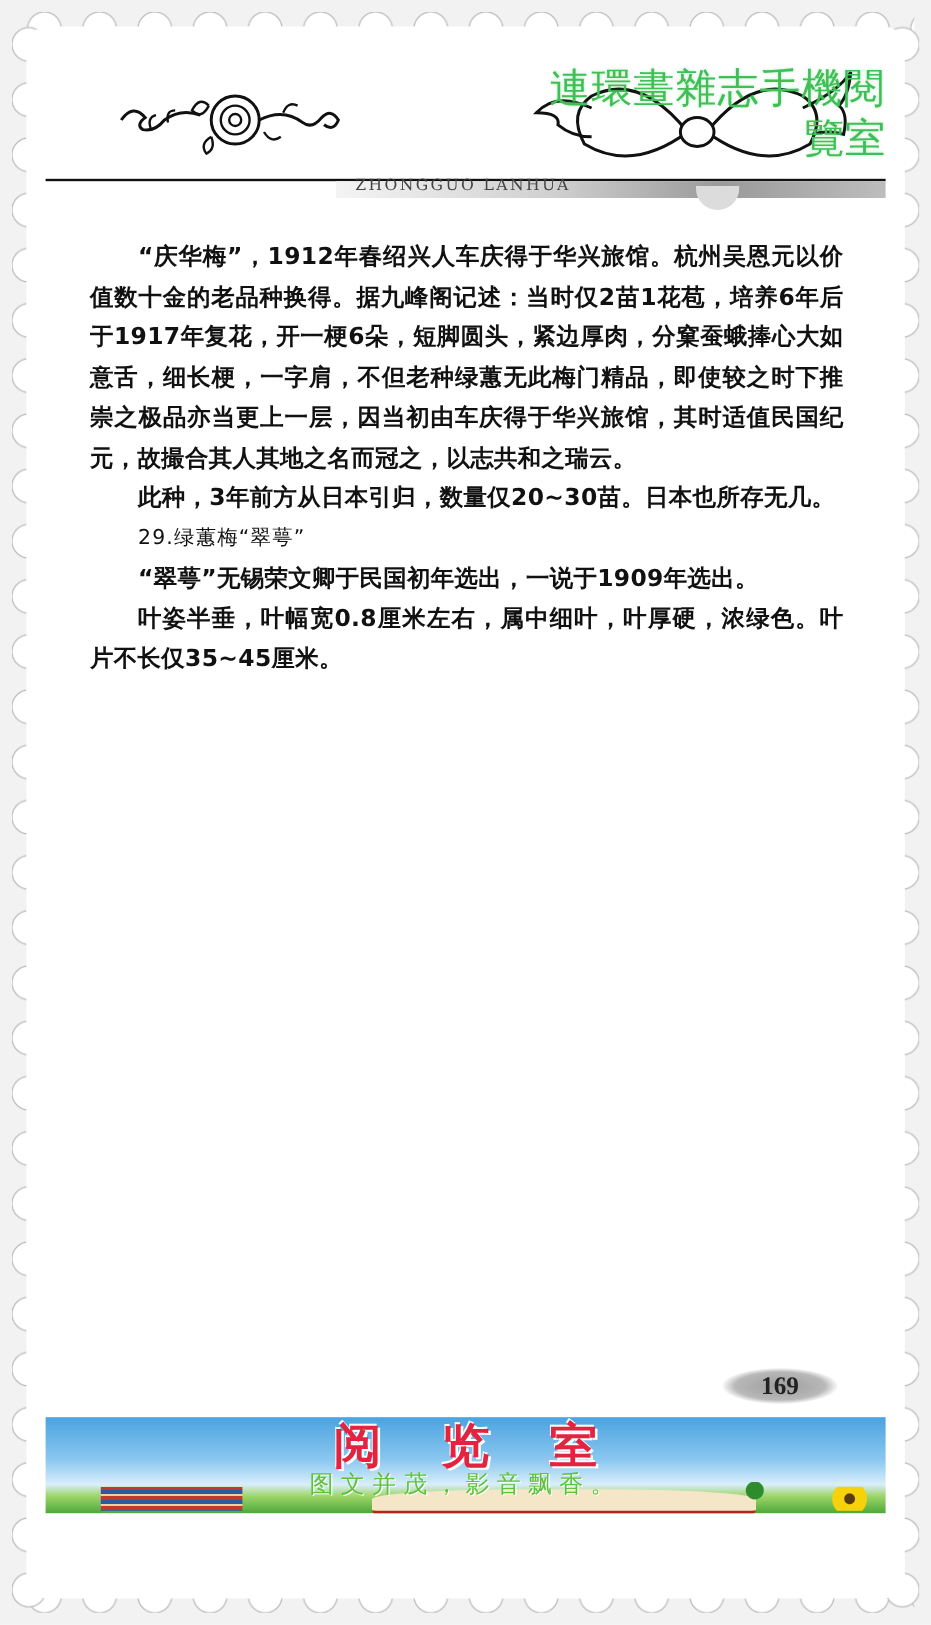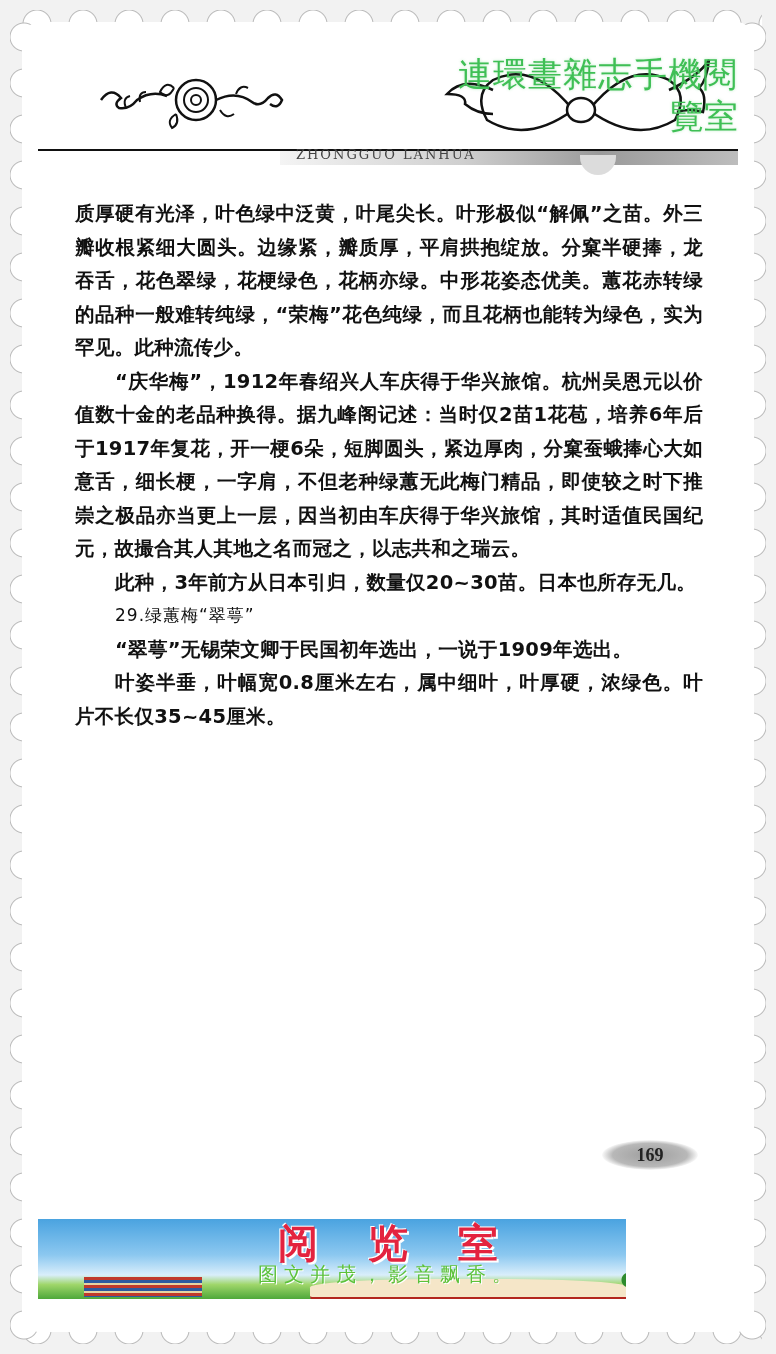--- a/index.html
+++ b/index.html
@@ -83,26 +83,26 @@
   .content p { margin: 0; text-align: justify; text-align-last: left; letter-spacing: 0.3px; }
   .content p.indent { text-indent: 40px; }
   .content p.heading { text-indent: 40px; font-weight: normal; font-size: 17px; letter-spacing: 1px; }
 
   
   .page-number {
     position: absolute; left: 564px; top: 1100px; width: 96px; height: 30px;
     border-radius: 50%;
     background: radial-gradient(ellipse at center, #9d9d9d 0%, #b8b8b8 55%, rgba(200,200,200,0) 72%);
     text-align: center; line-height: 30px;
-    font-family: "Liberation Serif", serif; font-weight: bold; font-size: 18px; color: #222;
+    font-family: "Liberation Serif", serif; font-weight: bold; font-size: 21px; color: #222;
   }
 
   
   .banner {
-    position: absolute; left: 38px; top: 1219px; width: 588px; height: 80px;
+    position: absolute; left: 38px; top: 1181px; width: 700px; height: 80px;
     background: linear-gradient(180deg, #4aa3e0 0%, #8cc8f0 45%, #d9eefb 70%, #9fd66a 82%, #4ea83a 100%);
     overflow: hidden;
     text-decoration: underline;
   }
   .banner-title {
     position: absolute; left: 0; top: 2px; width: 700px; text-align: center;
     color: #e3233f; font-size: 40px; line-height: 44px; font-weight: bold;
     font-family: "DejaVu Sans", sans-serif;
     letter-spacing: 50px; text-indent: 50px;
     text-shadow: 2px 2px 0 #ffffff, -1px -1px 0 #ffffff;
@@ -163,21 +163,20 @@
     <div class="header-title l1">連環畫雜志手機閱</div>
     <div class="header-title l2">覽室</div>
     <div class="header-rule"></div>
     <div class="header-strip">
       <span class="header-strip-text">ZHONGGUO LANHUA</span>
       <div class="strip-circle"></div>
     </div>
   </div>
 
   <div class="content">
-    <p>质厚硬有光泽，叶色绿中泛黄，叶尾尖长。叶形极似“解佩”之苗。外三瓣收根紧细大圆头。边缘紧，瓣质厚，平肩拱抱绽放。分窠半硬捧，龙吞舌，花色翠绿，花梗绿色，花柄亦绿。中形花姿态优美。蕙花赤转绿的品种一般难转纯绿，“荣梅”花色纯绿，而且花柄也能转为绿色，实为罕见。此种流传少。</p>
     <p class="indent">“庆华梅”，1912年春绍兴人车庆得于华兴旅馆。杭州吴恩元以价值数十金的老品种换得。据九峰阁记述：当时仅2苗1花苞，培养6年后于1917年复花，开一梗6朵，短脚圆头，紧边厚肉，分窠蚕蛾捧心大如意舌，细长梗，一字肩，不但老种绿蕙无此梅门精品，即使较之时下推崇之极品亦当更上一层，因当初由车庆得于华兴旅馆，其时适值民国纪元，故撮合其人其地之名而冠之，以志共和之瑞云。</p>
     <p class="indent">此种，3年前方从日本引归，数量仅20~30苗。日本也所存无几。</p>
     <p class="heading">29.绿蕙梅“翠萼”</p>
     <p class="indent">“翠萼”无锡荣文卿于民国初年选出，一说于1909年选出。</p>
     <p class="indent">叶姿半垂，叶幅宽0.8厘米左右，属中细叶，叶厚硬，浓绿色。叶片不长仅35~45厘米。</p>
   </div>
 
   <div class="page-number">169</div>
 </div>
 

